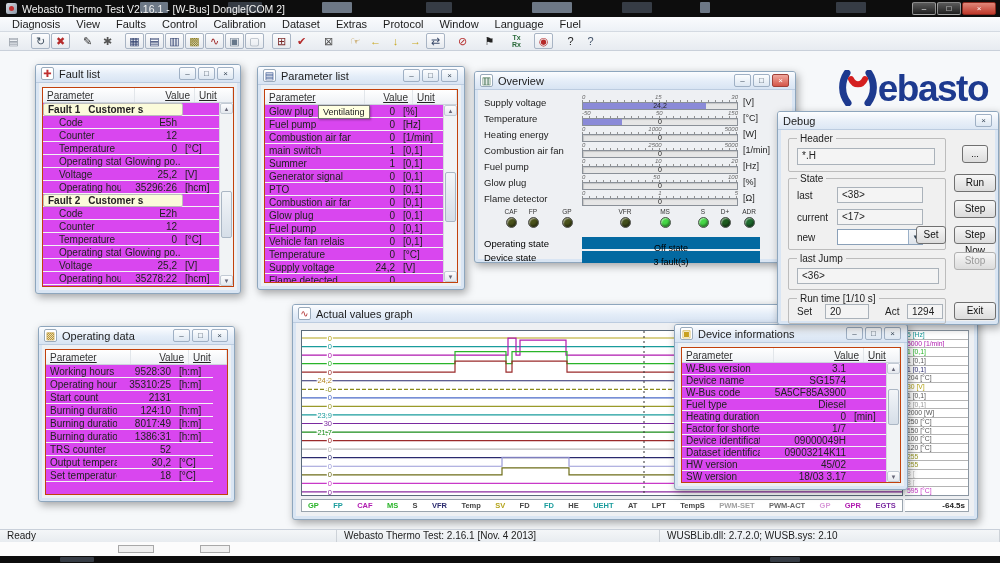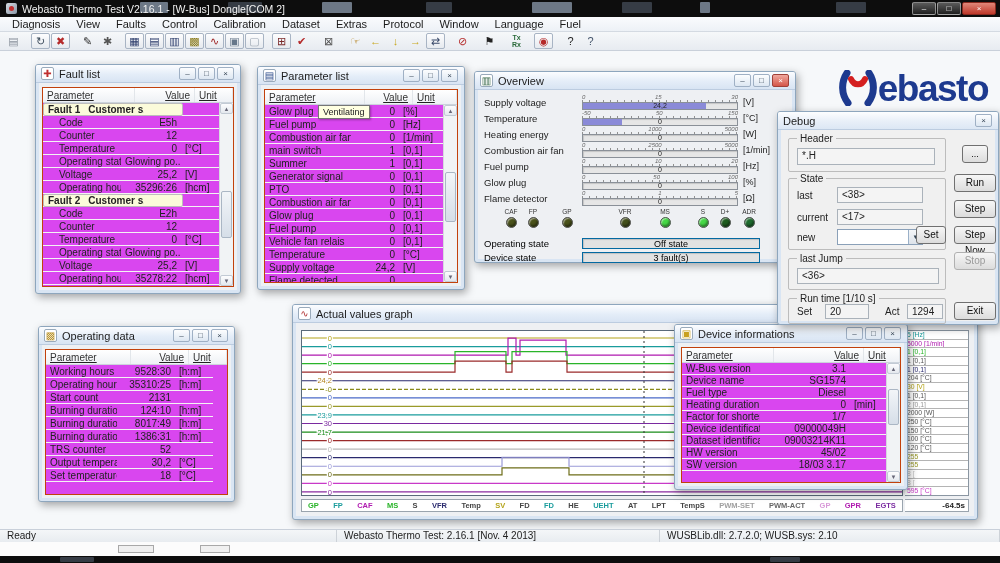--- a/index.html
+++ b/index.html
@@ -115,21 +115,21 @@
     color:#222; }
   .bar-unit { width:44px; font-size:9px; padding-left:5px; color:#222; }
   #ov-leds { position:absolute; left:10px; top:136px; width:300px; height:26px; }
   .led { position:absolute; width:24px; text-align:center; }
   .led .ll { font-size:6.5px; color:#333; height:8px; }
   .led .dot { width:11px; height:11px; border-radius:50%; margin:1px auto 0;
     border:1px solid #555; box-shadow:inset -1px -2px 2px rgba(0,0,0,.4), inset 1px 1px 1px rgba(255,255,255,.5); }
   #ov-states { position:absolute; left:5px; top:164px; width:306px; }
   .st-row { display:flex; height:14px; align-items:center; }
   .st-label { width:102px; font-size:9.5px; padding-left:4px; }
-  .st-field { width:178px; height:11px; background:#e2e2e2; border:1px solid #0369a1;
+  .st-field { width:178px; height:11px; background:#e2e2e2; border:6px solid #0369a1;
     box-shadow:inset 1px 1px 1px rgba(0,0,0,.15); font-size:9px; text-align:center; line-height:10px; }
 
   
   #win-debug { background:#f0f0f0; }
   #win-debug .titlebar { background:linear-gradient(#fdfeff,#e8eff8 55%,#dce7f4); }
   .group { position:absolute; border:1px solid #bcbcbc; border-radius:2px; }
   .glabel { position:absolute; top:-6px; left:8px; background:#f0f0f0; padding:0 3px;
     font-size:10px; color:#222; }
   .dfield { position:absolute; background:#f4f4f4; border:1px solid #aab2ba; font-size:10px;
     padding:1px 4px; color:#222; white-space:nowrap; overflow:hidden; }
@@ -815,20 +815,25 @@
               <span class="td c0">W-Bus version</span>
               <span class="td c1">3.1</span>
               <span class="td c2"></span>
             </div>
             <div class="tr">
               <span class="td c0">Device name</span>
               <span class="td c1">SG1574</span>
               <span class="td c2"></span>
             </div>
             <div class="tr">
+              <span class="td c0">W-Bus code</span>
+              <span class="td c1">5A5CF85A3900</span>
+              <span class="td c2"></span>
+            </div>
+            <div class="tr">
               <span class="td c0">Fuel type</span>
               <span class="td c1">Diesel</span>
               <span class="td c2"></span>
             </div>
             <div class="tr">
               <span class="td c0">Heating duration limitation</span>
               <span class="td c1">0</span>
               <span class="td c2">[min]</span>
             </div>
             <div class="tr">

